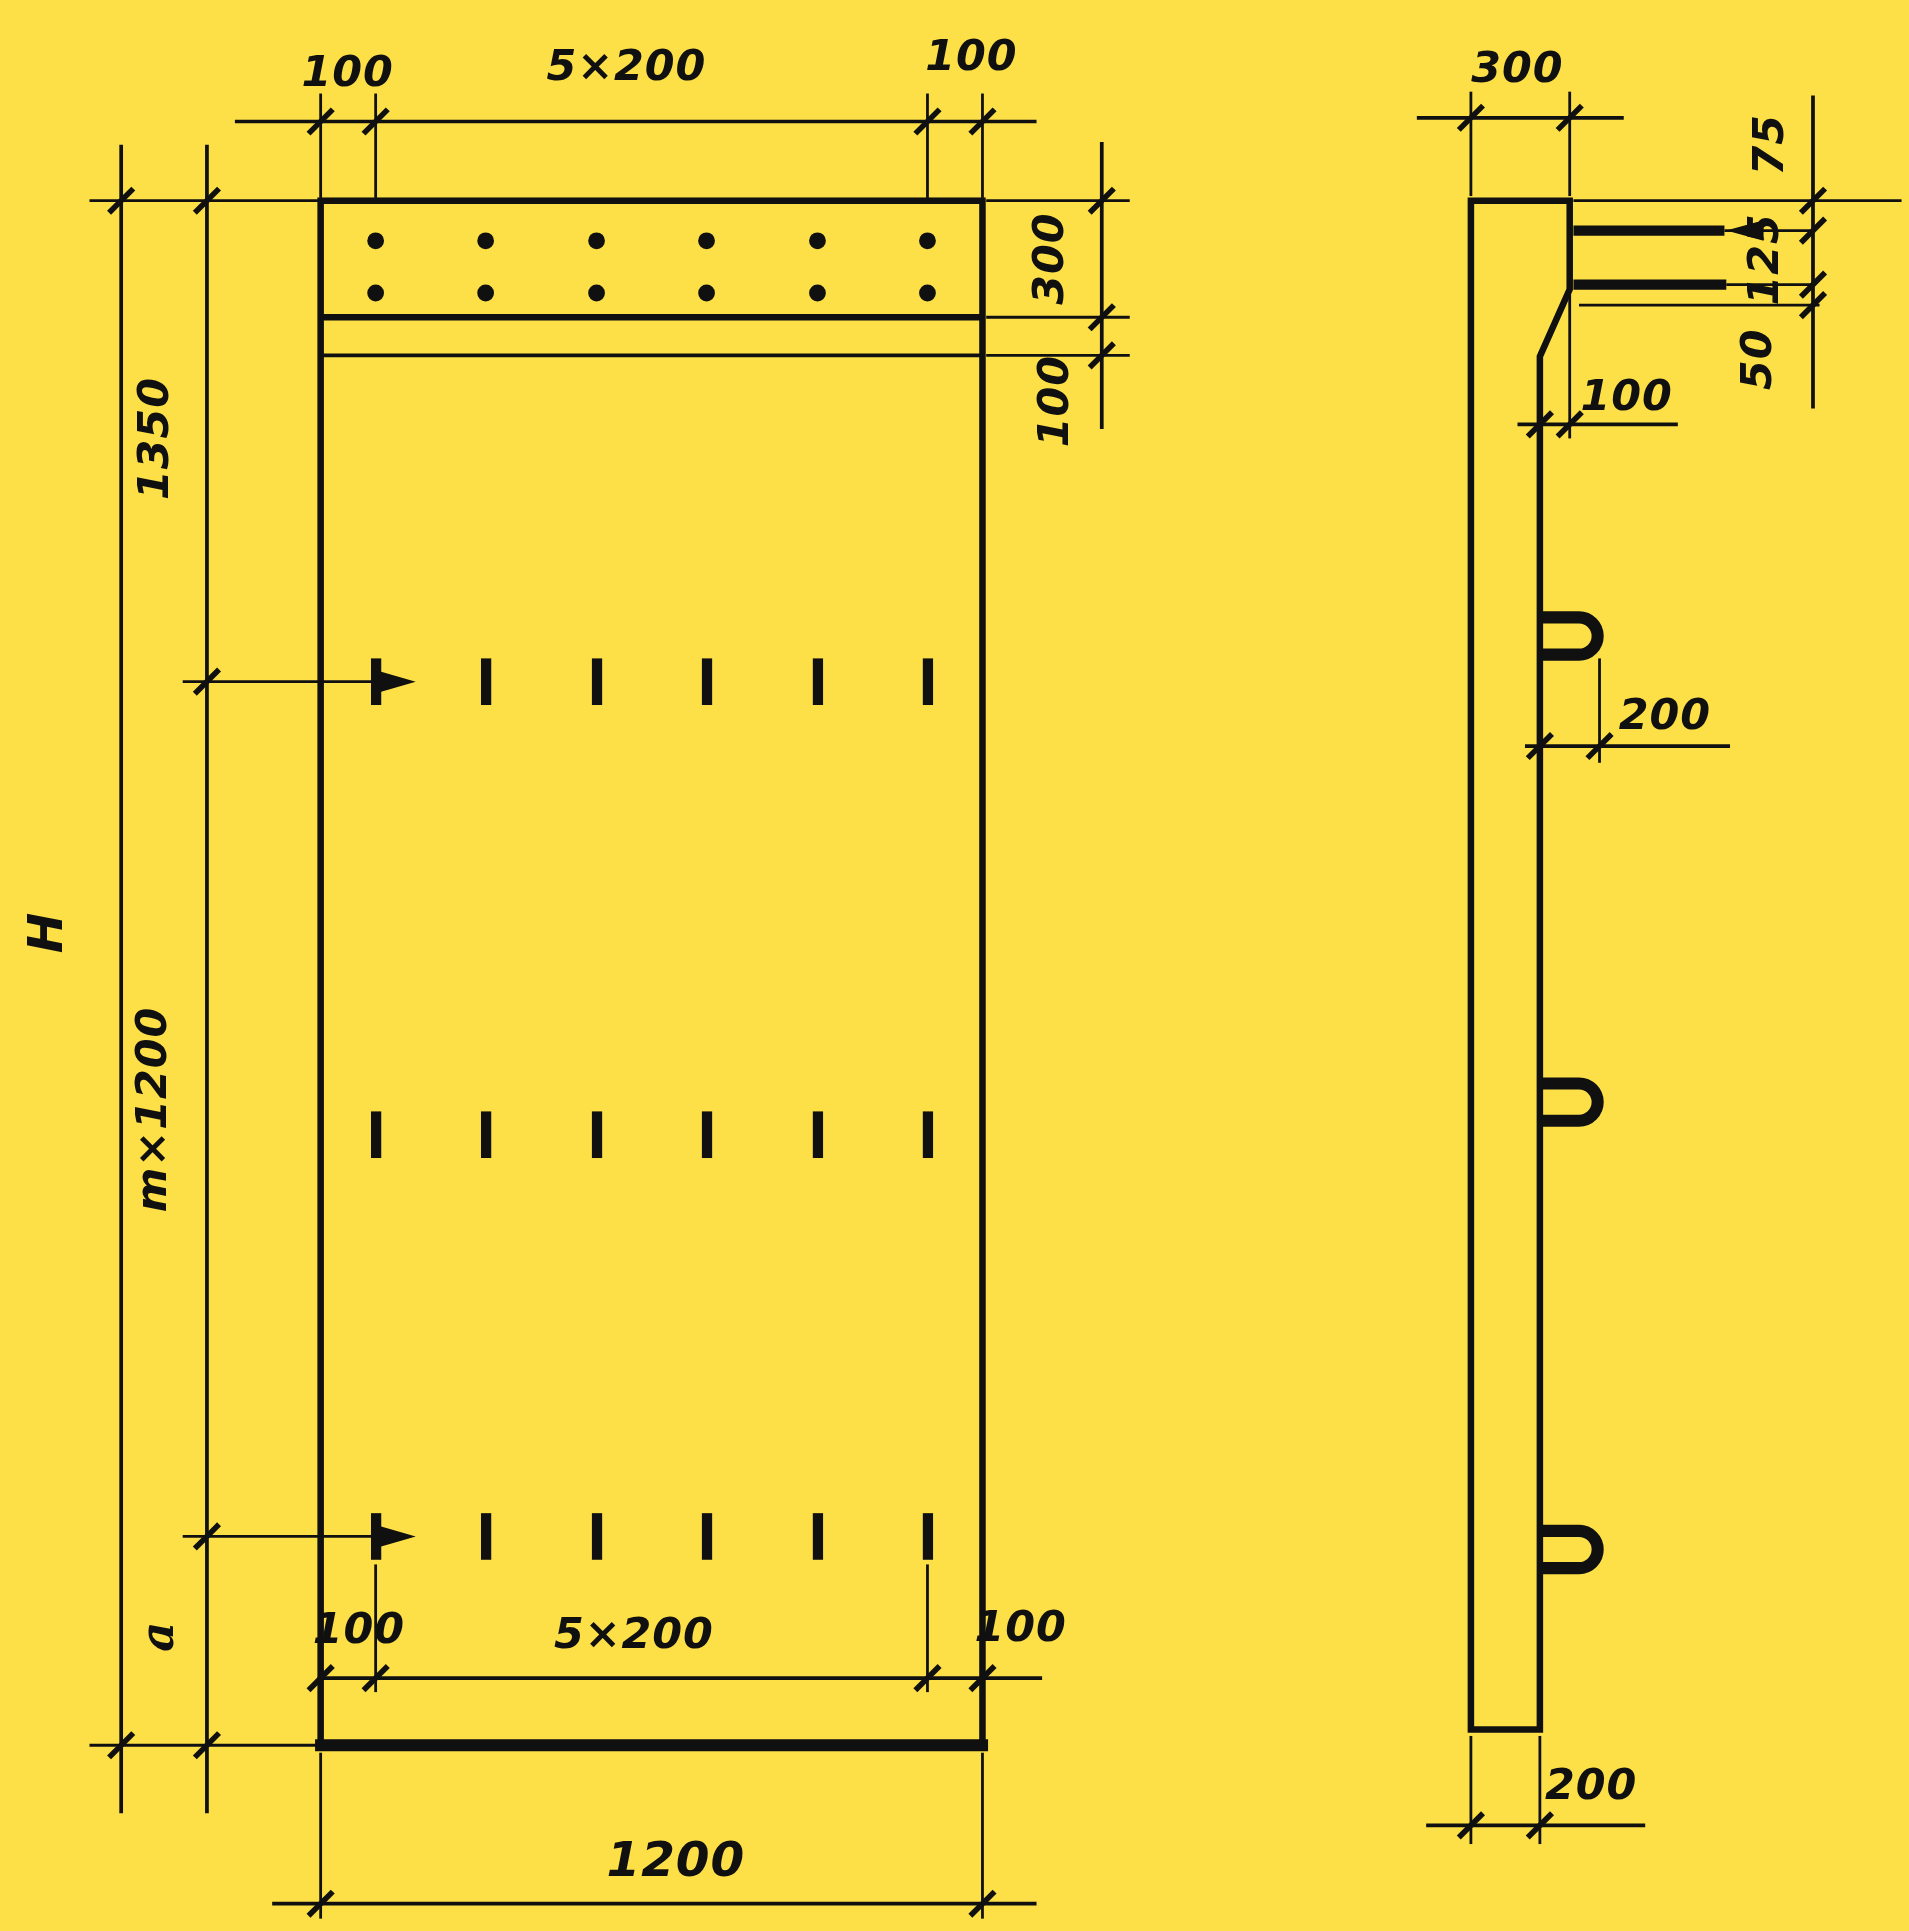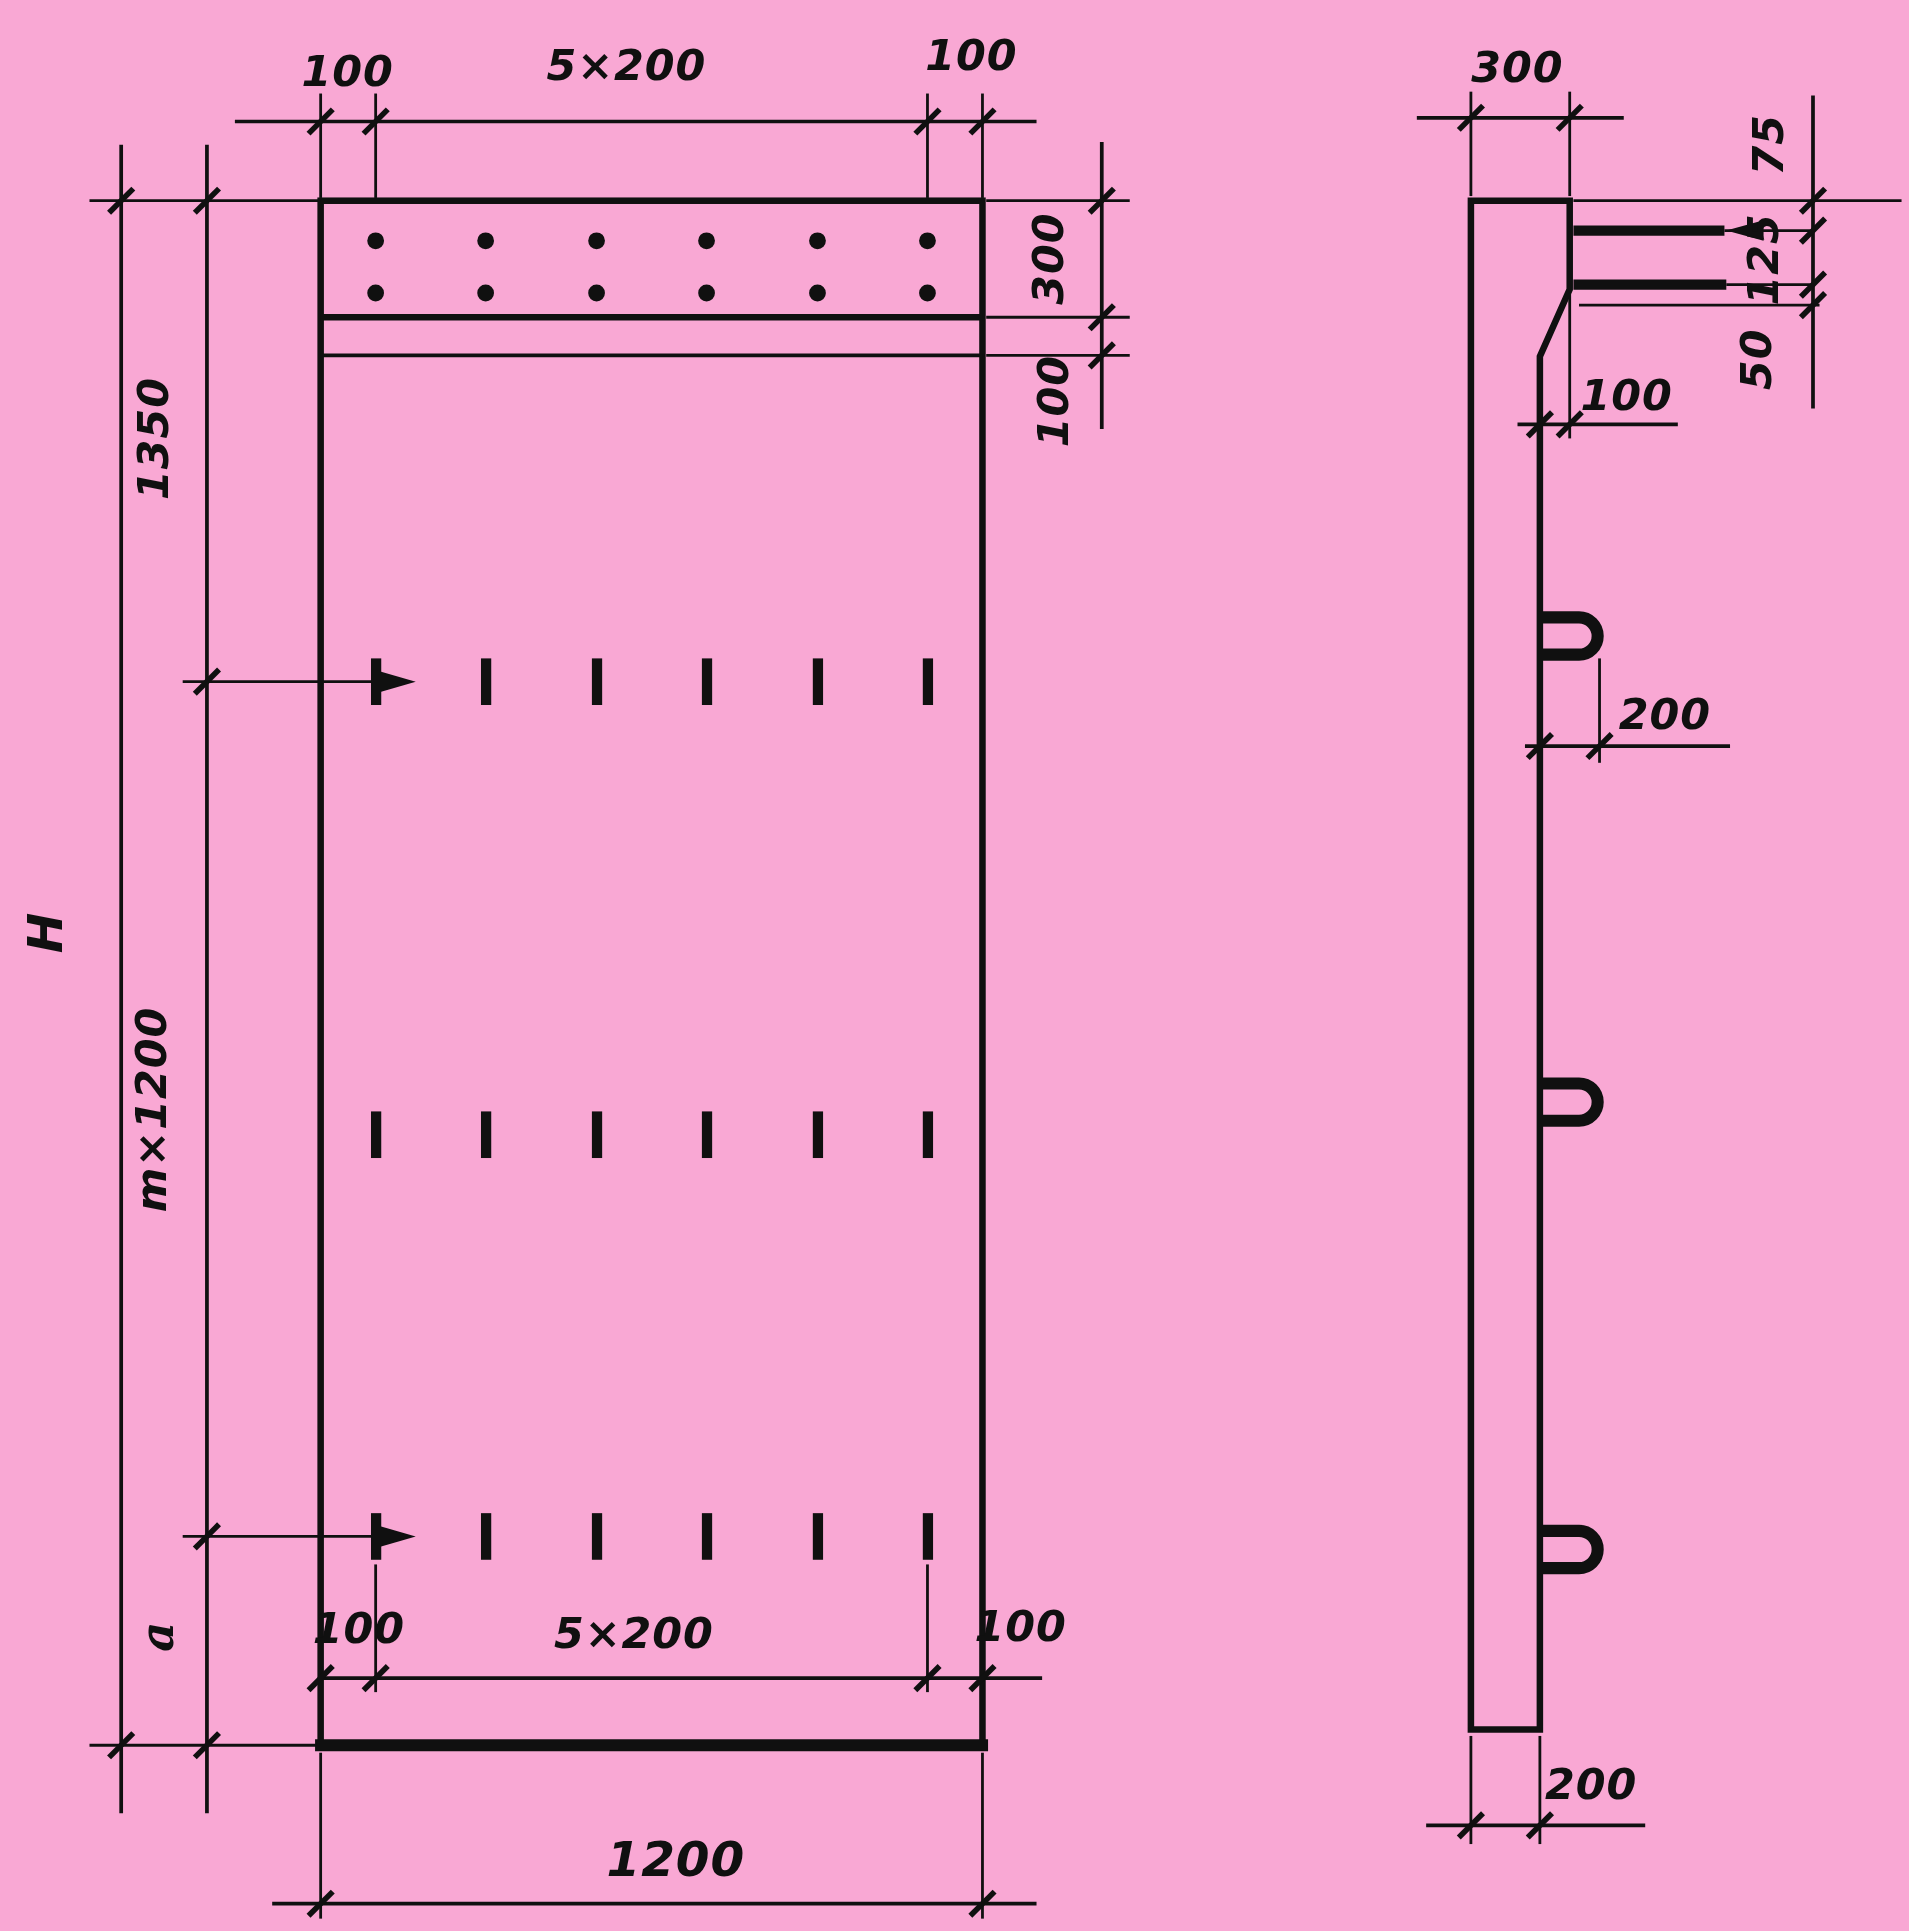--- a/index.html
+++ b/index.html
@@ -1,16 +1,16 @@
 <!DOCTYPE html>
 <html style="font-size:15px"><head>
 <meta charset="utf-8">
 <style>
   html,body{margin:0;padding:0;background:#ffffff;}
-  .sheet{width:1909px;height:1932px;background:#f9a8d4;position:relative;overflow:hidden;}
+  .sheet{width:1909px;height:1932px;background:#fde047;position:relative;overflow:hidden;}
   svg{display:block;}
   .ink{stroke:#101010;fill:none;}
   .dimtext{font-family:"DejaVu Sans", sans-serif;font-style:italic;font-weight:700;
            fill:#101010;font-size:46px;letter-spacing:1px;}
   .dimtext.big{font-size:52px;}
   .dimtext.var{font-family:"DejaVu Serif", serif;font-size:50px;}
   .tick{stroke:#101010;stroke-width:6;}
   .arrowhead{fill:#101010;stroke:none;}
 </style>
 </head>

